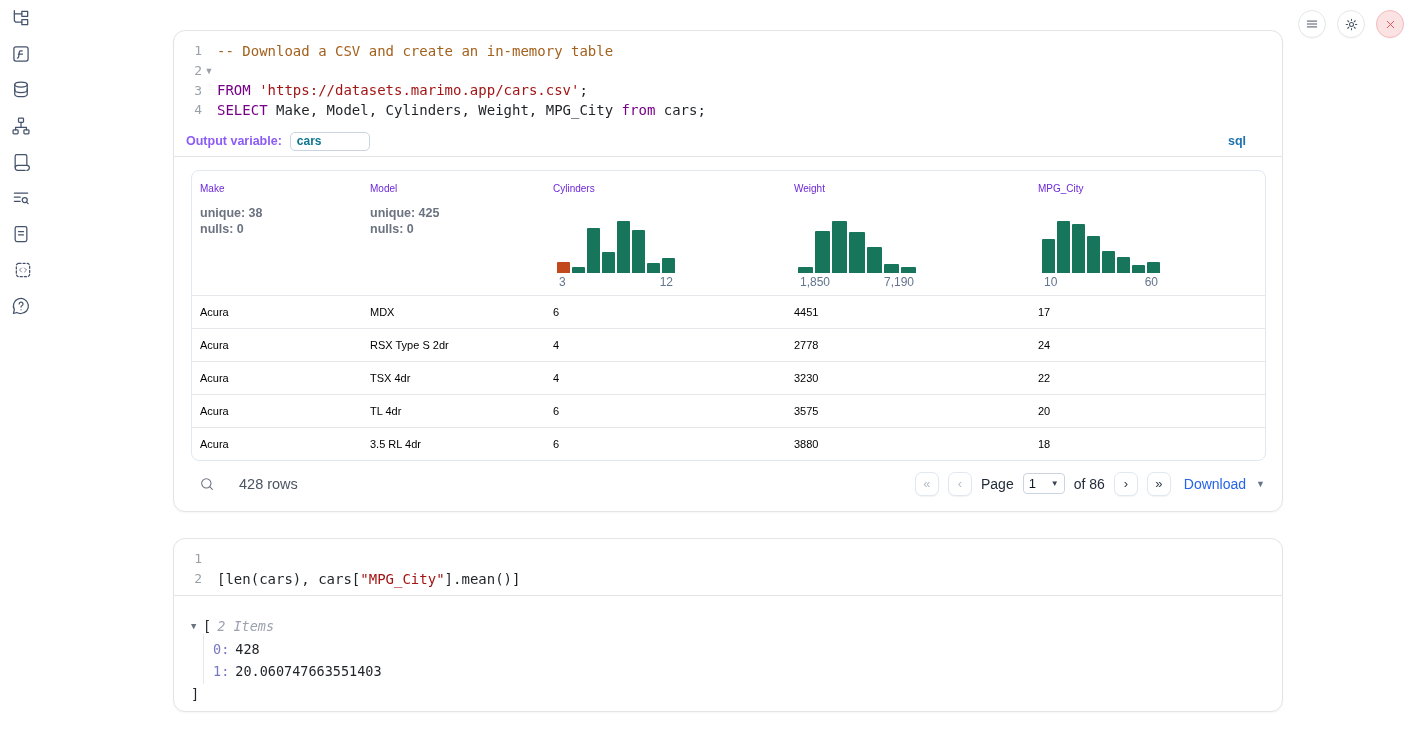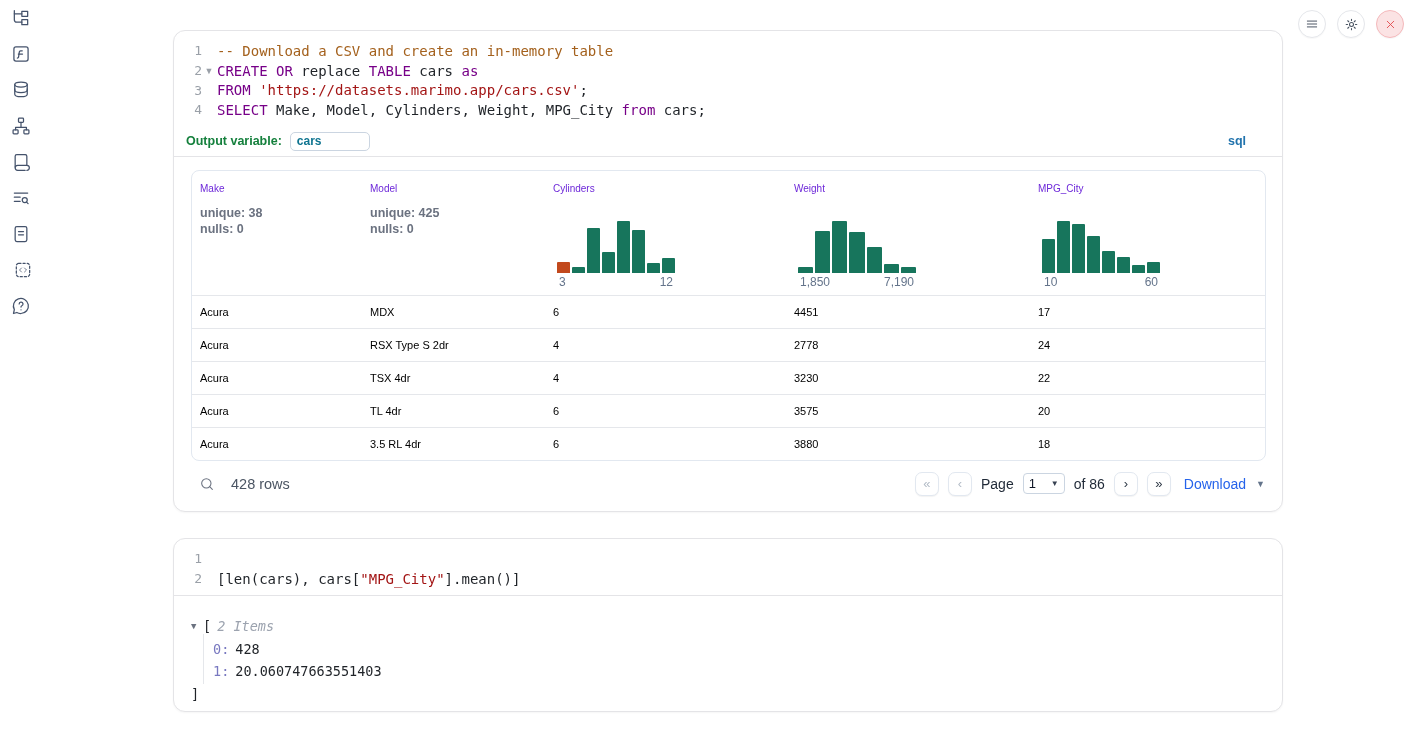--- a/index.html
+++ b/index.html
@@ -34,21 +34,21 @@
   .cm-code { padding-left:3px; white-space:pre; font-family:"DejaVu Sans Mono","Liberation Mono",monospace; }
   .tk-plain   { color:#1f2328; }
   .tk-keyword { color:#770088; }
   .tk-string  { color:#a31515; }
   .tk-comment { color:#a4611d; }
 
   
   .outvar-bar { height:30px; display:flex; align-items:center; justify-content:space-between;
                 padding:0 36px 0 12px; border-bottom:1px solid #e4e4e7; }
   .outvar-left { display:flex; align-items:center; gap:8px; }
-  .outvar-label { color:#15803d; font-size:12.5px; font-weight:bold; }
+  .outvar-label { color:#8b5cf6; font-size:12.5px; font-weight:bold; }
   .outvar-input { width:80px; height:19px; border:1px solid #cbd5e1; border-radius:5px;
                   color:#0e7490; font-size:12px; font-weight:bold; padding:0 6px;
                   font-family:"Liberation Sans",sans-serif; outline:none; }
   .lang-badge { color:#2173ad; font-size:12.5px; font-weight:bold; cursor:pointer; }
 
   
   .table-card { margin:13px 17px 0 17px; width:1075px; border:1px solid #e2e8f0; border-radius:8px; overflow:hidden; }
   .thead { display:grid; grid-template-columns:170px 183px 241px 244px 1fr; height:124px; }
   .th { padding:12px 8px 8px 8px; position:relative; cursor:pointer; }
   .th-label { font-size:10px; color:#6d28d9; }
@@ -56,21 +56,21 @@
   .hist-block { position:absolute; left:12px; bottom:6px; width:118px; }
   .hist-bars { height:52px; display:flex; align-items:flex-end; gap:2px; }
   .hist-bars .bar { flex:1 1 0; border-radius:1px 1px 0 0; }
   .hist-axis { display:flex; justify-content:space-between; font-size:12px; color:#64748b; margin-top:2px; padding:0 2px; }
   .tbody .tr { display:grid; grid-template-columns:170px 183px 241px 244px 1fr; height:33px;
                border-top:1px solid #e5e7eb; align-items:center; }
   .tbody .td { padding:0 8px; font-size:11px; color:#000000; white-space:nowrap; overflow:hidden; }
 
   
   .tfoot { height:46px; margin:0 17px; display:flex; align-items:center; justify-content:space-between; }
-  .tfoot-left { display:flex; align-items:center; gap:16px; padding-left:8px; }
+  .tfoot-left { display:flex; align-items:center; gap:24px; padding-left:8px; }
   .tfoot-left svg { stroke:#6b7280; fill:none; stroke-width:1.6; stroke-linecap:round; }
   .rowcount { font-size:14.5px; color:#4b5563; }
   .pager { display:flex; align-items:center; gap:9px; }
   .pg-btn { width:24px; height:24px; border:1px solid #e2e8f0; border-radius:7px; background:#fff;
             display:flex; align-items:center; justify-content:center; font-size:13px;
             box-shadow:0 1px 1px rgba(0,0,0,.05); cursor:pointer; color:#2f3a47; }
   .pg-btn.disabled { color:#b3bcc7; }
   .pg-text { font-size:14px; color:#1f2937; }
   .pg-select { height:21px; min-width:42px; border:1px solid #cbd5e1; border-radius:4px; background:#fff;
                display:flex; align-items:center; justify-content:space-between; padding:0 5px; gap:6px;
@@ -193,21 +193,20 @@
 <div class="cell" id="cell-sql">
   <div class="code-area" id="sql-code">
       <div class="cm-line">
         <span class="cm-gutter">1</span>
         <span class="cm-fold"></span>
         <span class="cm-code"><span class="tk-comment">-- Download a CSV and create an in-memory table</span></span>
       </div>
       <div class="cm-line">
         <span class="cm-gutter">2</span>
         <span class="cm-fold">▼</span>
-        <span class="cm-code"><span class="tk-keyword">CREATE OR</span><span class="tk-plain"> replace </span><span class="tk-keyword">TABLE</span><span class="tk-plain"> cars </span><span class="tk-keyword">as</span></span>
       </div>
       <div class="cm-line">
         <span class="cm-gutter">3</span>
         <span class="cm-fold"></span>
         <span class="cm-code"><span class="tk-keyword">FROM</span><span class="tk-plain"> </span><span class="tk-string">'https://datasets.marimo.app/cars.csv'</span><span class="tk-plain">;</span></span>
       </div>
       <div class="cm-line">
         <span class="cm-gutter">4</span>
         <span class="cm-fold"></span>
         <span class="cm-code"><span class="tk-keyword">SELECT</span><span class="tk-plain"> Make, Model, Cylinders, Weight, MPG_City </span><span class="tk-keyword">from</span><span class="tk-plain"> cars;</span></span>

